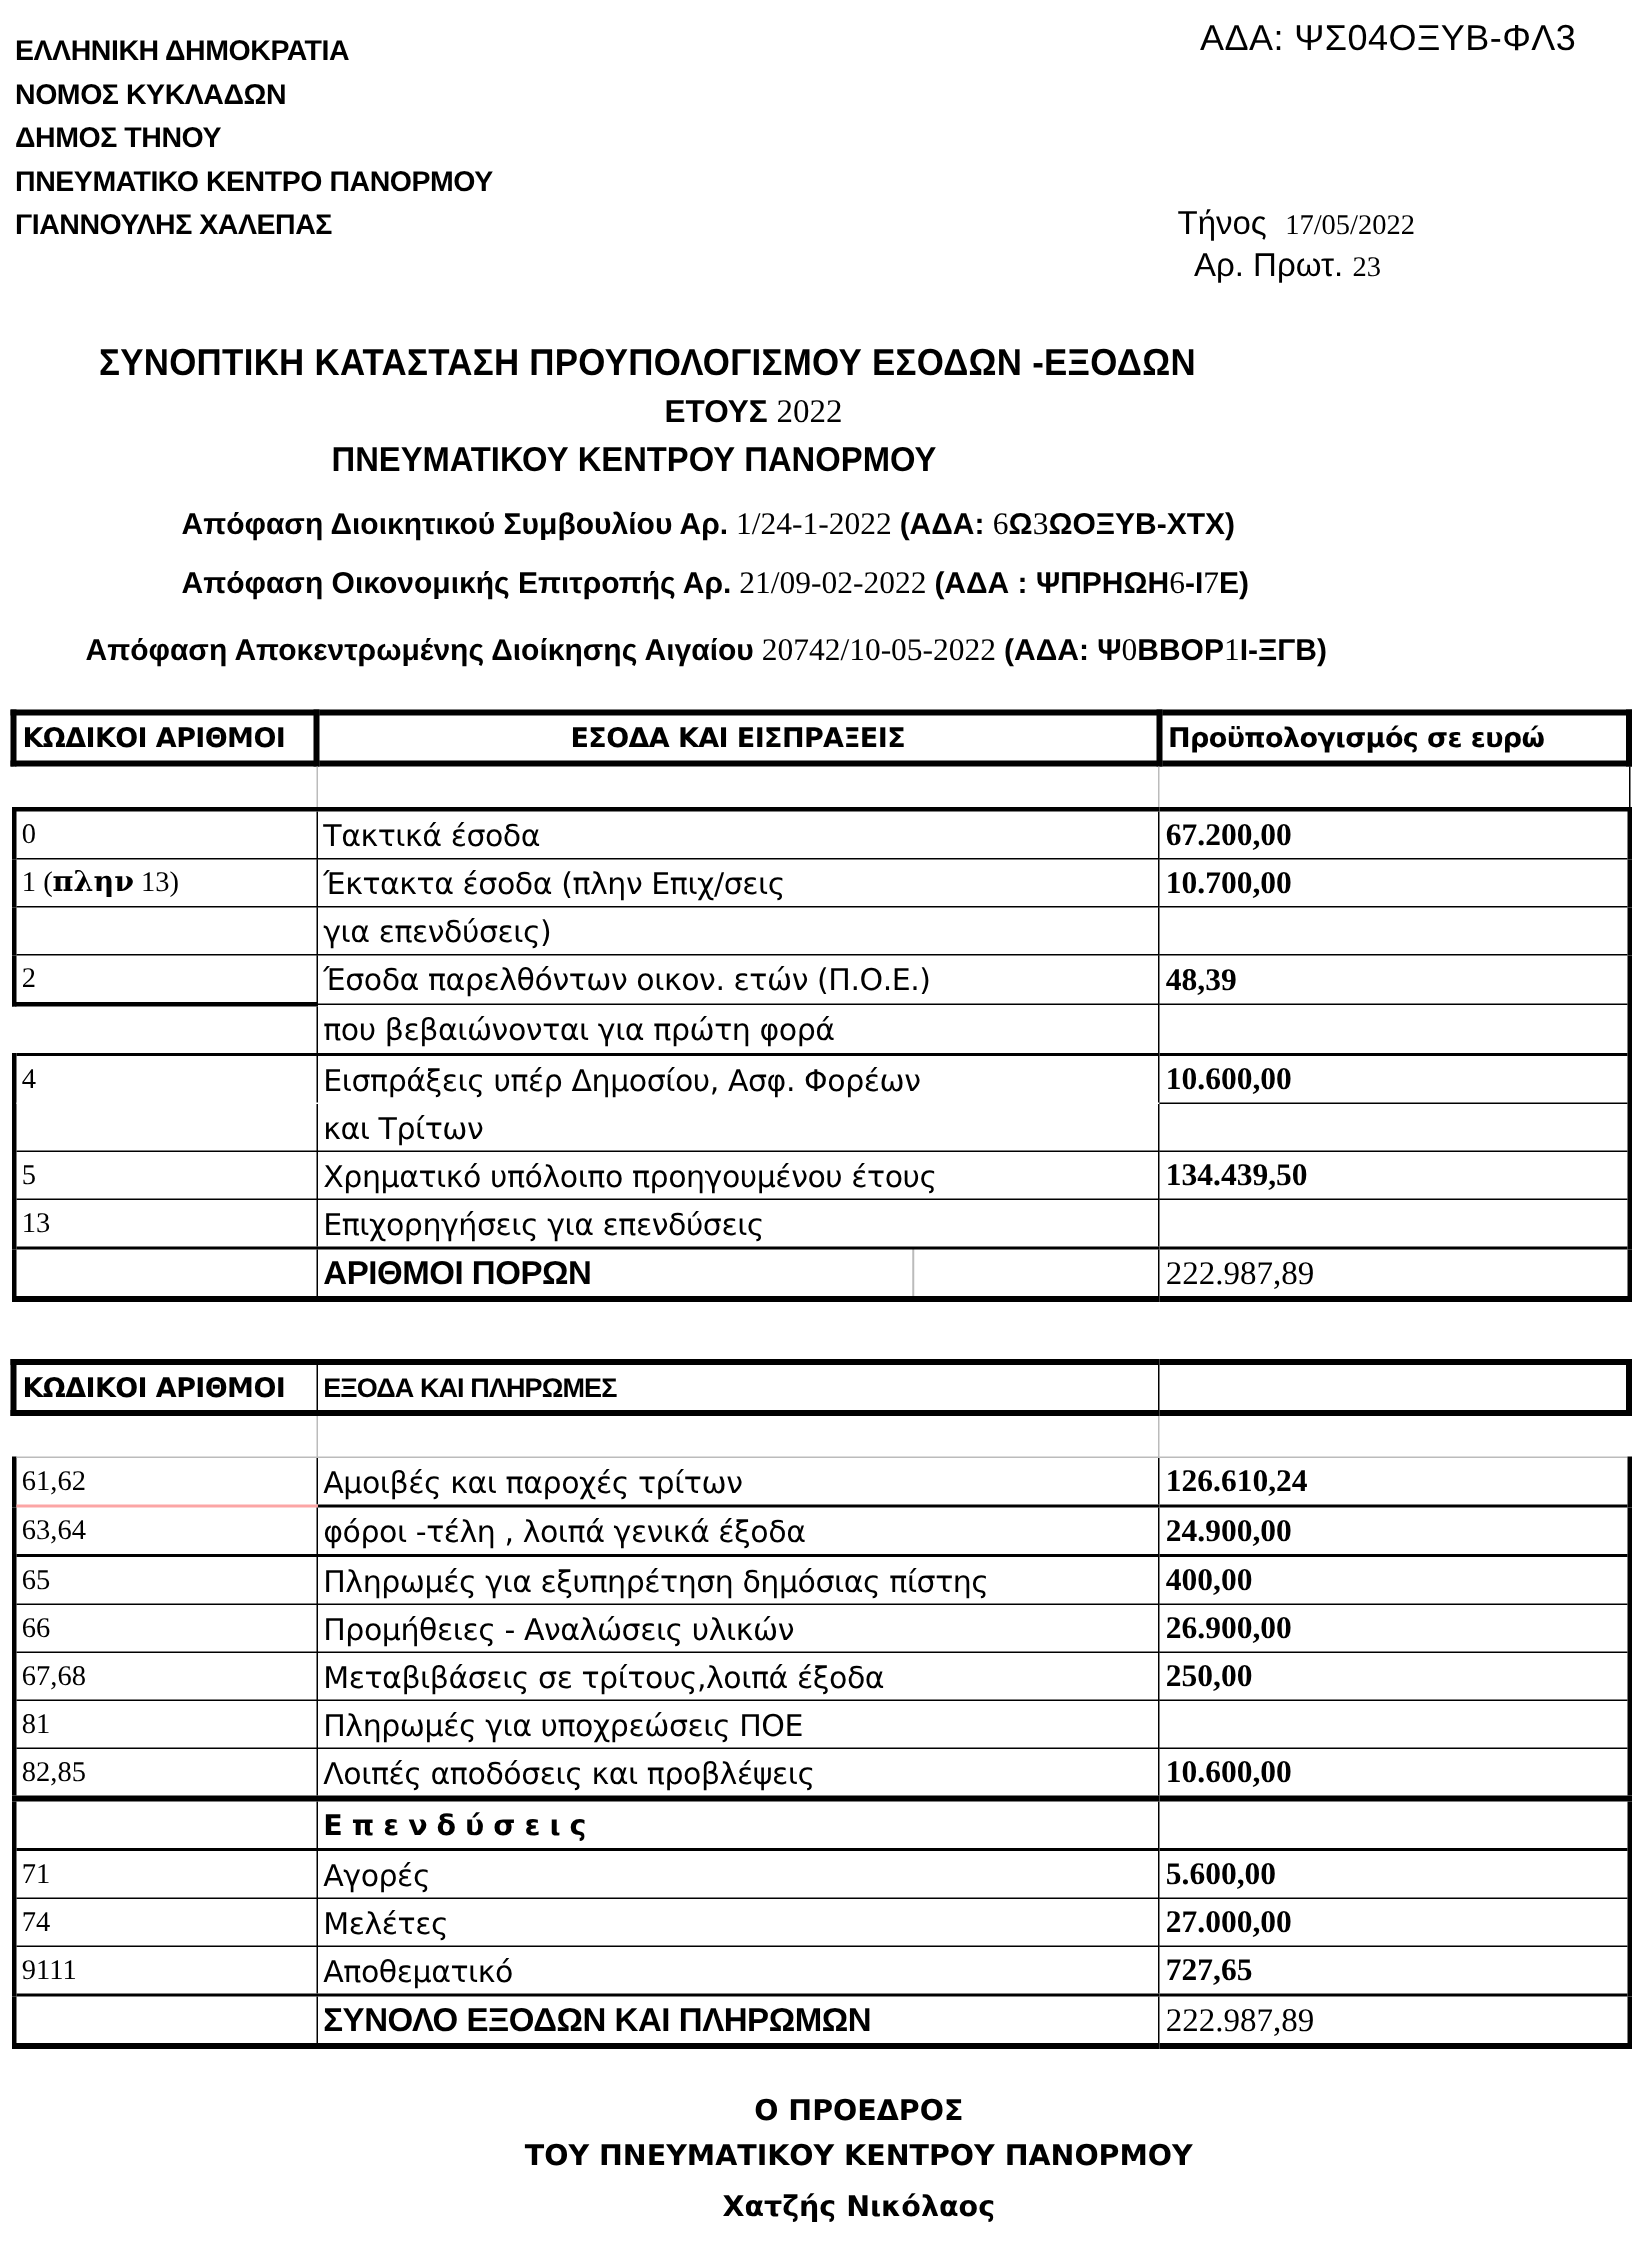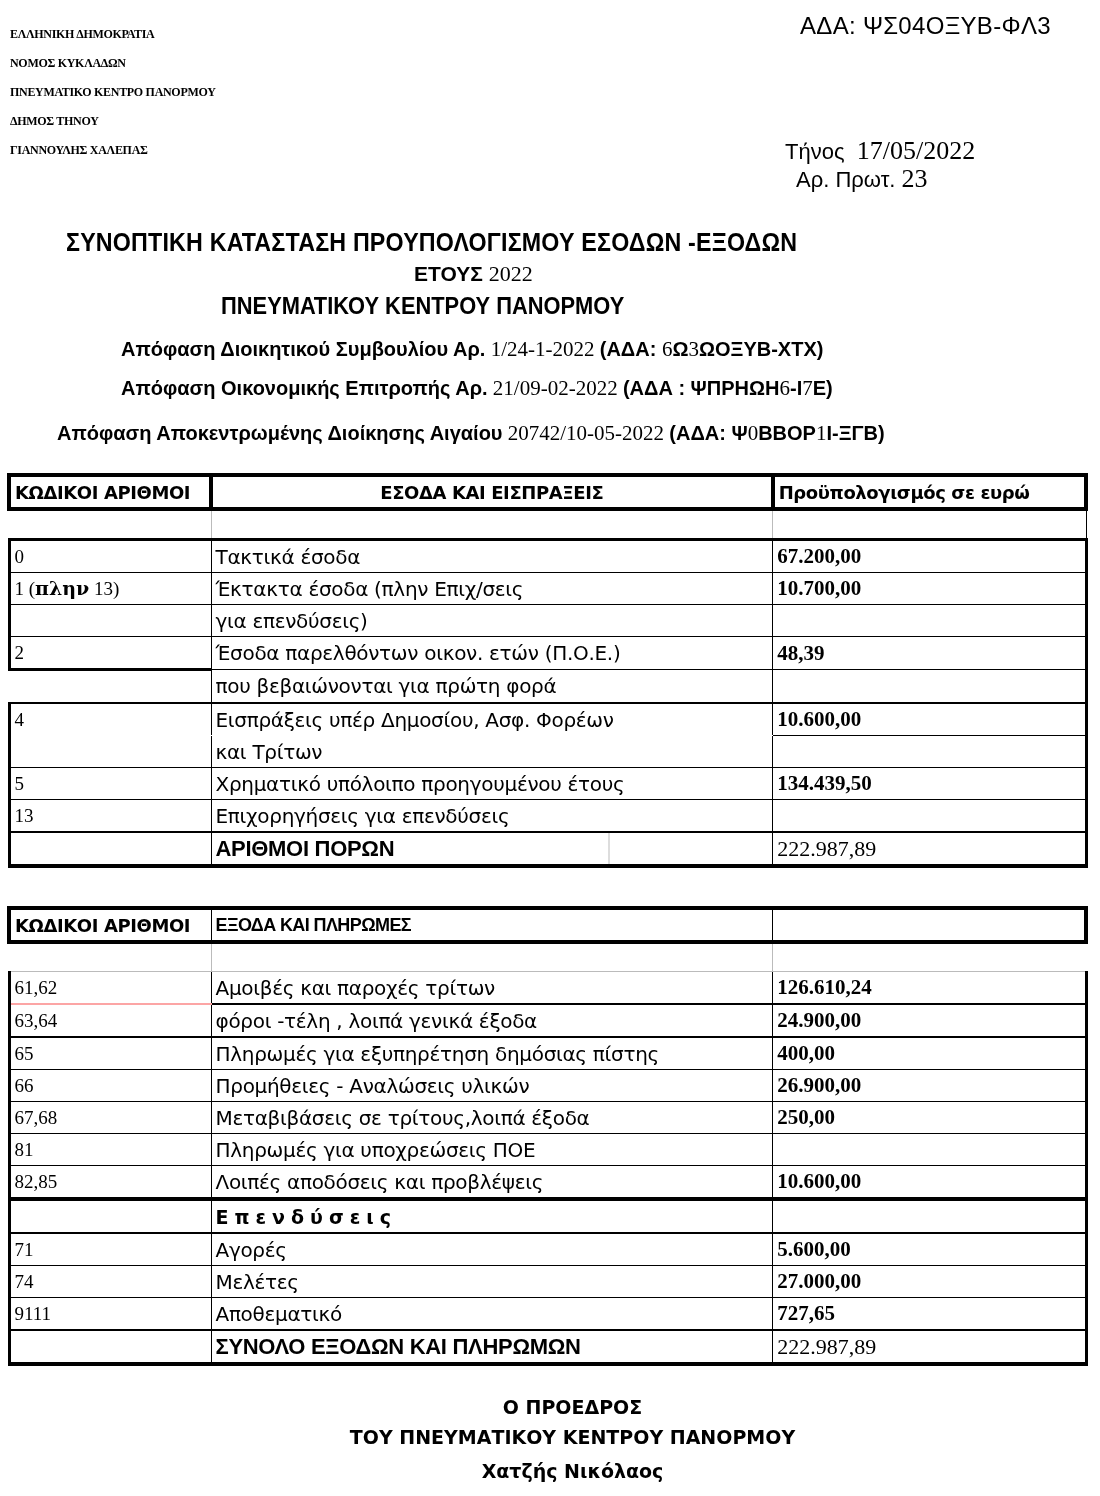--- a/index.html
+++ b/index.html
@@ -1,27 +1,27 @@
 <!DOCTYPE html>
 <html><head>
 <meta charset="utf-8">
 <style>
   html, body { margin: 0; padding: 0; background: #ffffff; }
   body { width: 1100px; height: 1496px; position: relative; overflow: hidden; color: #000; }
   .abs { position: absolute; }
 
-  .org-lines { left: 10px; top: 20px; font-family: Liberation Serif, serif; font-weight: bold; font-size: 12px; line-height: 29px; letter-spacing: -0.3px; }
+  .org-lines { left: 10px; top: 20px; font-family: Liberation Sans, sans-serif; font-weight: bold; font-size: 19px; line-height: 29px; letter-spacing: -0.3px; }
   .ada-top { left: 800px; top: 12px; font-family: "Liberation Sans", sans-serif; font-size: 24px; letter-spacing: 0.3px; }
   .place-date { left: 785px; top: 136px; font-family: "Liberation Sans", sans-serif; font-size: 22px; }
-  .place-date .num, .protocol .num { font-family: "Liberation Serif", serif; font-size: 26px; }
+  .place-date .num, .protocol .num { font-family: "Liberation Serif", serif; font-size: 19px; }
   .protocol { left: 796px; top: 164px; font-family: "Liberation Sans", sans-serif; font-size: 22px; }
 
   .title { font-family: "Liberation Sans", sans-serif; font-weight: bold; transform-origin: left top; white-space: nowrap; }
   .t1 { left: 66px; top: 228px; font-size: 25px; transform: scaleX(0.93); letter-spacing: 0.2px; }
-  .t2 { left: 414px; top: 261px; font-size: 21px; }
+  .t2 { left: 443px; top: 261px; font-size: 21px; }
   .t2 .num { font-family: "Liberation Serif", serif; font-weight: normal; font-size: 22px; }
   .t3 { left: 221px; top: 293px; font-size: 23px; transform: scaleX(0.95); }
   .dec { font-family: "Liberation Sans", sans-serif; font-weight: bold; font-size: 20px; white-space: nowrap; }
   .dec .num { font-family: "Liberation Serif", serif; font-weight: normal; font-size: 21px; }
   .d1 { left: 121px; top: 337px; }
   .d2 { left: 121px; top: 376px; }
   .d3 { left: 57px; top: 421px; }
 
   
   .tbl { position: absolute; left: 7px; width: 1081px; border-collapse: collapse; table-layout: fixed; }
@@ -47,22 +47,22 @@
   .s1 { top: 1396px; font-size: 19px; }
   .s2 { top: 1426px; font-size: 19px; left: 0; width: 1145px; }
   .s3 { top: 1460px; font-size: 19px; left: 0; width: 1145px; }
 </style>
 </head>
 <body>
 
 <div class="abs org-lines">
   <div>ΕΛΛΗΝΙΚΗ ΔΗΜΟΚΡΑΤΙΑ</div>
   <div>ΝΟΜΟΣ ΚΥΚΛΑΔΩΝ</div>
+  <div>ΔΗΜΟΣ ΤΗΝΟΥ</div>
   <div>ΠΝΕΥΜΑΤΙΚΟ ΚΕΝΤΡΟ ΠΑΝΟΡΜΟΥ</div>
-  <div>ΔΗΜΟΣ ΤΗΝΟΥ</div>
   <div>ΓΙΑΝΝΟΥΛΗΣ ΧΑΛΕΠΑΣ</div>
 </div>
 
 <div class="abs ada-top">ΑΔΑ: ΨΣ04ΟΞΥΒ-ΦΛ3</div>
 
 <div class="abs place-date">
   <span>Τήνος</span>&nbsp;
   <span class="num">17/05/2022</span>
 </div>
 <div class="abs protocol">

